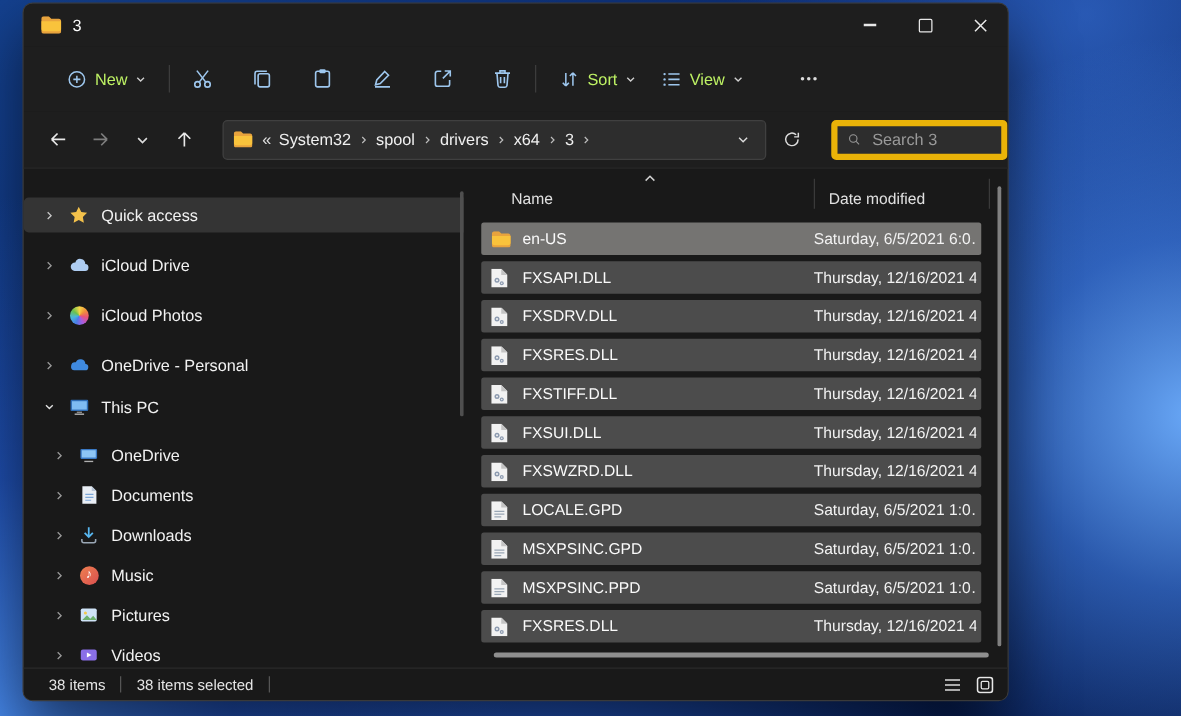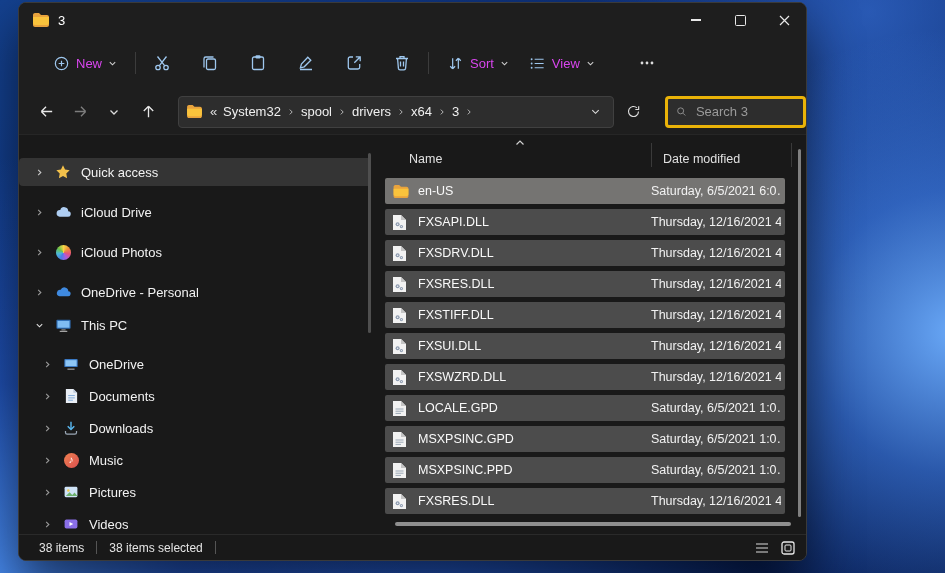--- a/index.html
+++ b/index.html
@@ -28,35 +28,35 @@
   
   .titlebar{position:absolute;left:0;top:0;right:0;height:34px;display:flex;align-items:center;background:#1e1e1e;}
   .titlebar .t-ic{margin-left:14px;display:flex;}
   .titlebar .t-label{margin-left:9px;font-size:13px;color:#fff;}
   .win-controls{margin-left:auto;display:flex;height:34px;}
   .win-btn{width:44px;height:34px;display:flex;align-items:center;justify-content:center;}
   .min-glyph{width:10px;height:1.3px;background:#e8e8e8;}
   .max-glyph{width:9px;height:9px;border:1.2px solid #e8e8e8;border-radius:1.5px;}
   
   .toolbar{position:absolute;left:0;top:34px;right:0;height:52px;display:flex;align-items:center;padding-left:24px;background:#1e1e1e;}
-  .tb-btn{display:flex;align-items:center;gap:6px;height:34px;padding:0 10px;border-radius:4px;font-size:13px;color:#d946ef;cursor:default;}
+  .tb-btn{display:flex;align-items:center;gap:6px;height:34px;padding:0 10px;border-radius:4px;font-size:13px;color:#bef264;cursor:default;}
   .icon-btn{width:36px;height:34px;display:flex;align-items:center;justify-content:center;border-radius:4px;}
   .tb-sep{width:1px;height:22px;background:#3c3c3c;margin:0 8px;}
   .tb-group{display:flex;align-items:center;gap:12px;}
   .more-btn{margin-left:24px;}
   
   .addr-row{position:absolute;left:0;top:86px;right:0;height:46px;display:flex;align-items:center;padding-left:14px;background:#1e1e1e;border-bottom:1px solid #262626;box-sizing:border-box;}
   .nav-btn{width:28px;height:28px;display:flex;align-items:center;justify-content:center;border-radius:4px;margin-right:6px;}
   .addr-box{margin-left:10px;width:440px;height:32px;background:#2d2d2d;border:1px solid #404040;border-radius:4px;display:flex;align-items:center;padding:0 8px;box-sizing:border-box;font-size:13px;}
   .crumb{color:#f0f0f0;padding:0 4px;white-space:nowrap;}
   .crumb.overflow{padding:0 2px 0 6px;color:#e0e0e0;}
   .crumb-sep{display:flex;padding:0 2px;}
   .addr-chevron{margin-left:auto;display:flex;padding:0 4px;}
   .refresh-btn{margin-left:6px;width:28px;height:28px;display:flex;align-items:center;justify-content:center;border-radius:4px;}
-  .search-box{margin-left:18px;width:142px;height:32px;background:#2d2d2d;border:3px solid #eab308;border-radius:4px;display:flex;align-items:center;padding:0 8px;box-sizing:border-box;}
+  .search-box{margin-left:18px;width:142px;height:32px;background:#2d2d2d;border:5px solid #eab308;border-radius:4px;display:flex;align-items:center;padding:0 8px;box-sizing:border-box;}
   .search-box input{background:transparent;border:none;outline:none;color:#e8e8e8;font-size:13px;width:100%;margin-left:7px;font-family:inherit;}
   .search-box input::placeholder{color:#9a9a9a;}
   
   .sidebar{position:absolute;left:0;top:132px;width:352px;bottom:26px;overflow:hidden;}
   .side-item{position:absolute;left:0;width:342px;height:28px;display:flex;align-items:center;border-radius:4px;font-size:13px;color:#f2f2f2;}
   .side-item.top{padding-left:14px;text-align:center;}
   .side-item.child{padding-left:22px;}
   .side-item.sel{background:#343434;}
   .side-item .chev{width:12px;display:flex;justify-content:center;}
   .side-item .chev.expanded svg{transform:rotate(90deg);}

